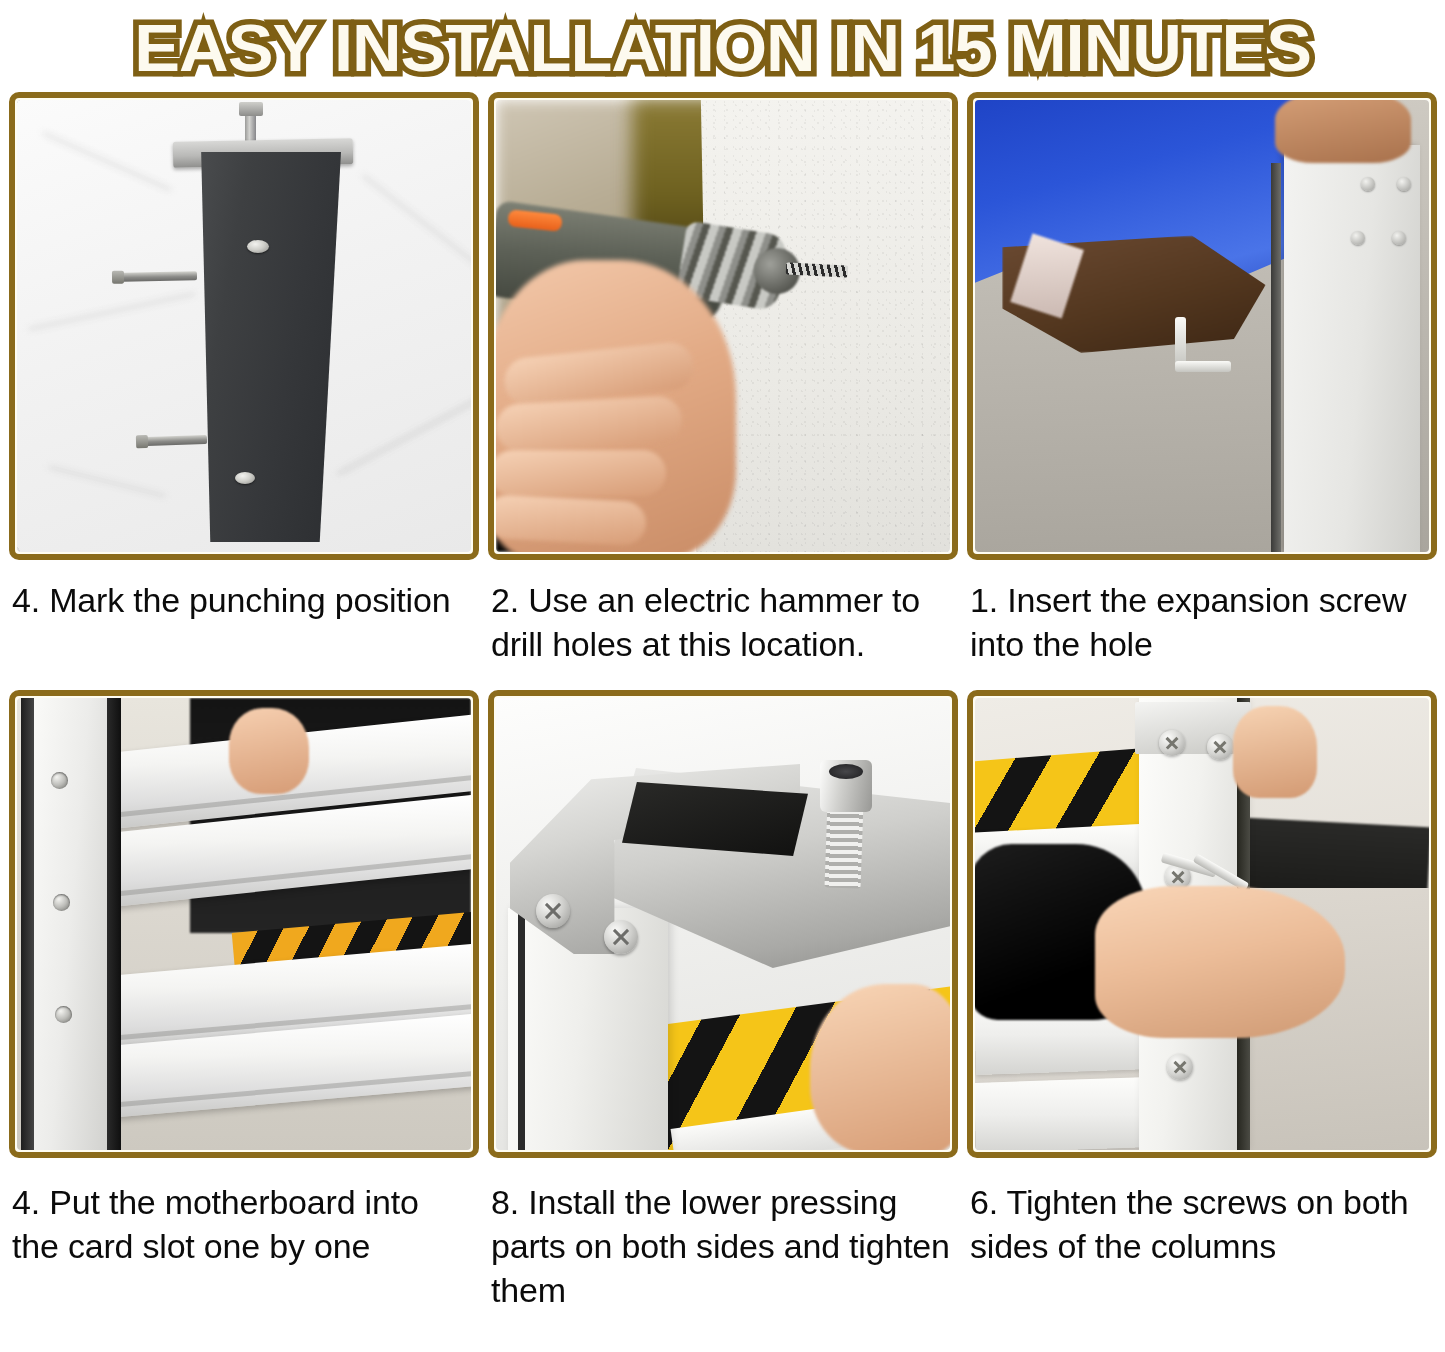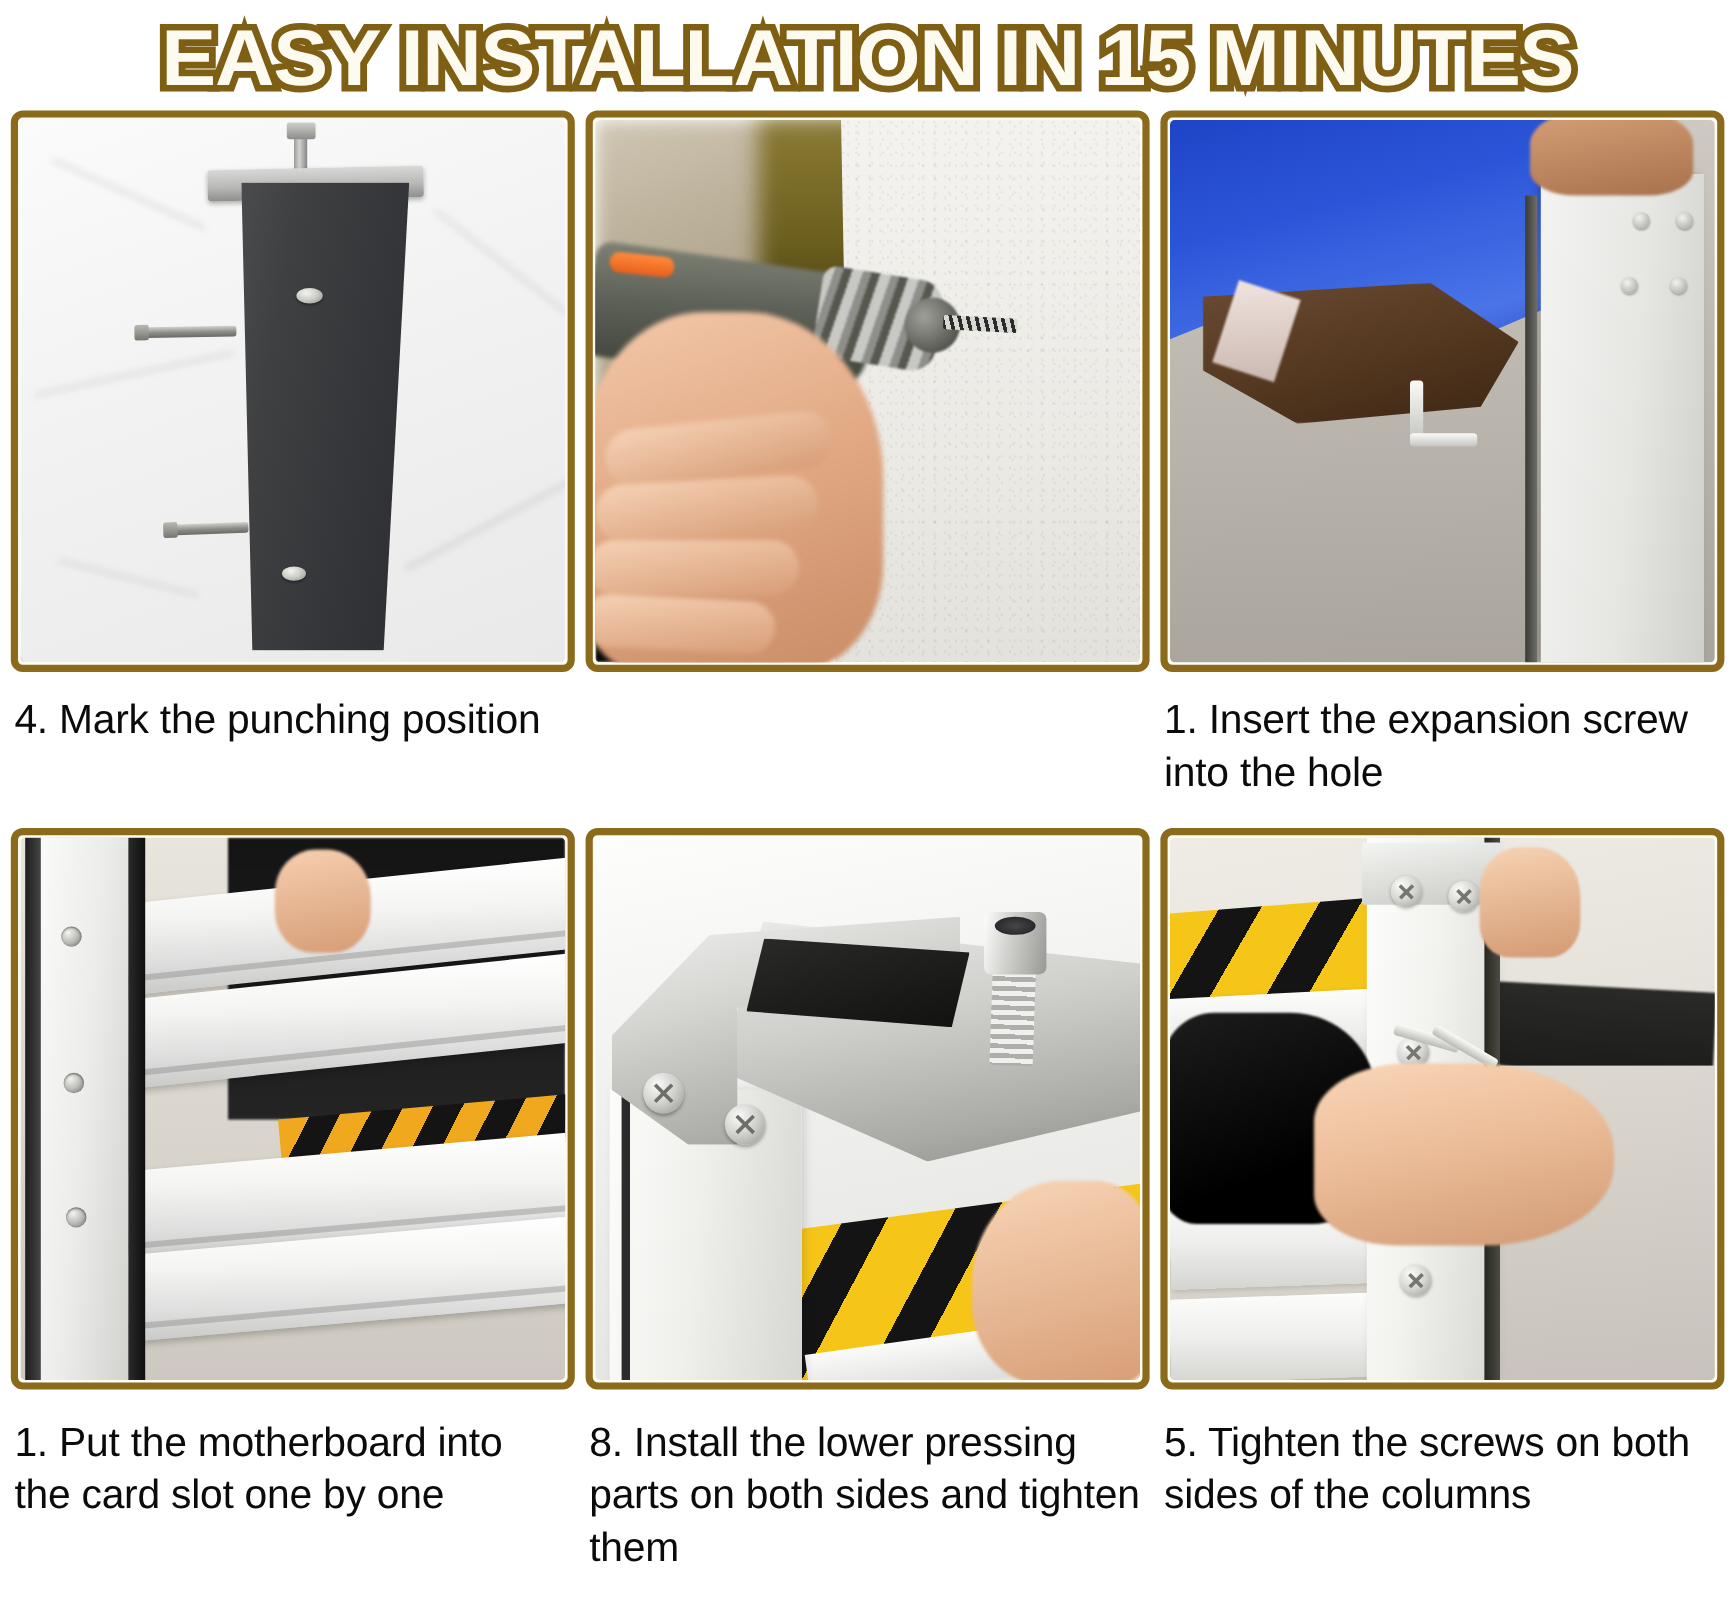--- a/index.html
+++ b/index.html
@@ -608,20 +608,21 @@
             <div class="p2-chuck"></div>
             <div class="p2-chucknose"></div>
             <div class="p2-bit"></div>
             <div class="p2-hand"></div>
             <div class="p2-finger" style="left:8px;top:250px;width:190px;height:48px;transform:rotate(-6deg);"></div>
             <div class="p2-finger" style="left:0px;top:300px;width:186px;height:48px;transform:rotate(-3deg);"></div>
             <div class="p2-finger" style="left:-6px;top:350px;width:176px;height:46px;transform:rotate(0deg);"></div>
             <div class="p2-finger" style="left:-10px;top:398px;width:160px;height:44px;transform:rotate(3deg);"></div>
           </div>
         </div>
+        <div class="caption">2. Use an electric hammer to drill holes at this location.</div>
       </div>
 
       <div class="cell">
         <div class="frame">
           <div class="photo">
             <div class="p3-floor"></div>
             <div class="p3-shirt"></div>
             <div class="p3-post"></div>
             <div class="p3-postedge"></div>
             <div class="p3-screw" style="right:12%;top:17%;"></div>
@@ -656,21 +657,21 @@
             <div class="p4-board" style="top:332px;width:400px;height:72px;transform:rotate(-5deg);"></div>
             <div class="p4-post"></div>
             <div class="p4-postslot"></div>
             <div class="p4-postslot2"></div>
             <div class="p4-hole" style="left:34px;top:74px;"></div>
             <div class="p4-hole" style="left:36px;top:196px;"></div>
             <div class="p4-hole" style="left:38px;top:308px;"></div>
             <div class="p4-hand"></div>
           </div>
         </div>
-        <div class="caption">1. Put the motherboard into the card slot one by one</div>
+        <div class="caption">4. Put the motherboard into the card slot one by one</div>
       </div>
 
       <div class="cell">
         <div class="frame">
           <div class="photo">
             <div class="p5-bg"></div>
             <div class="p5-hazard5"></div>
             <div class="p5-whiteboard"></div>
             <div class="p5-post"></div>
             <div class="p5-postline"></div>
@@ -706,18 +707,18 @@
             <div class="p6-screw6" style="left:192px;top:356px;"></div>
             <div class="p6-key">
               <i style="left:0;top:0;width:56px;height:10px;transform:rotate(16deg);"></i>
               <i style="left:30px;top:8px;width:60px;height:9px;transform:rotate(30deg);"></i>
             </div>
             <div class="p6-sleeve"></div>
             <div class="p6-hand"></div>
             <div class="p6-handtop"></div>
           </div>
         </div>
-        <div class="caption">5. Tighten the screws on both sides of the columns</div>
+        <div class="caption">6. Tighten the screws on both sides of the columns</div>
       </div>
 
     </div>
   </div>
 </div>
 
 </body></html>

